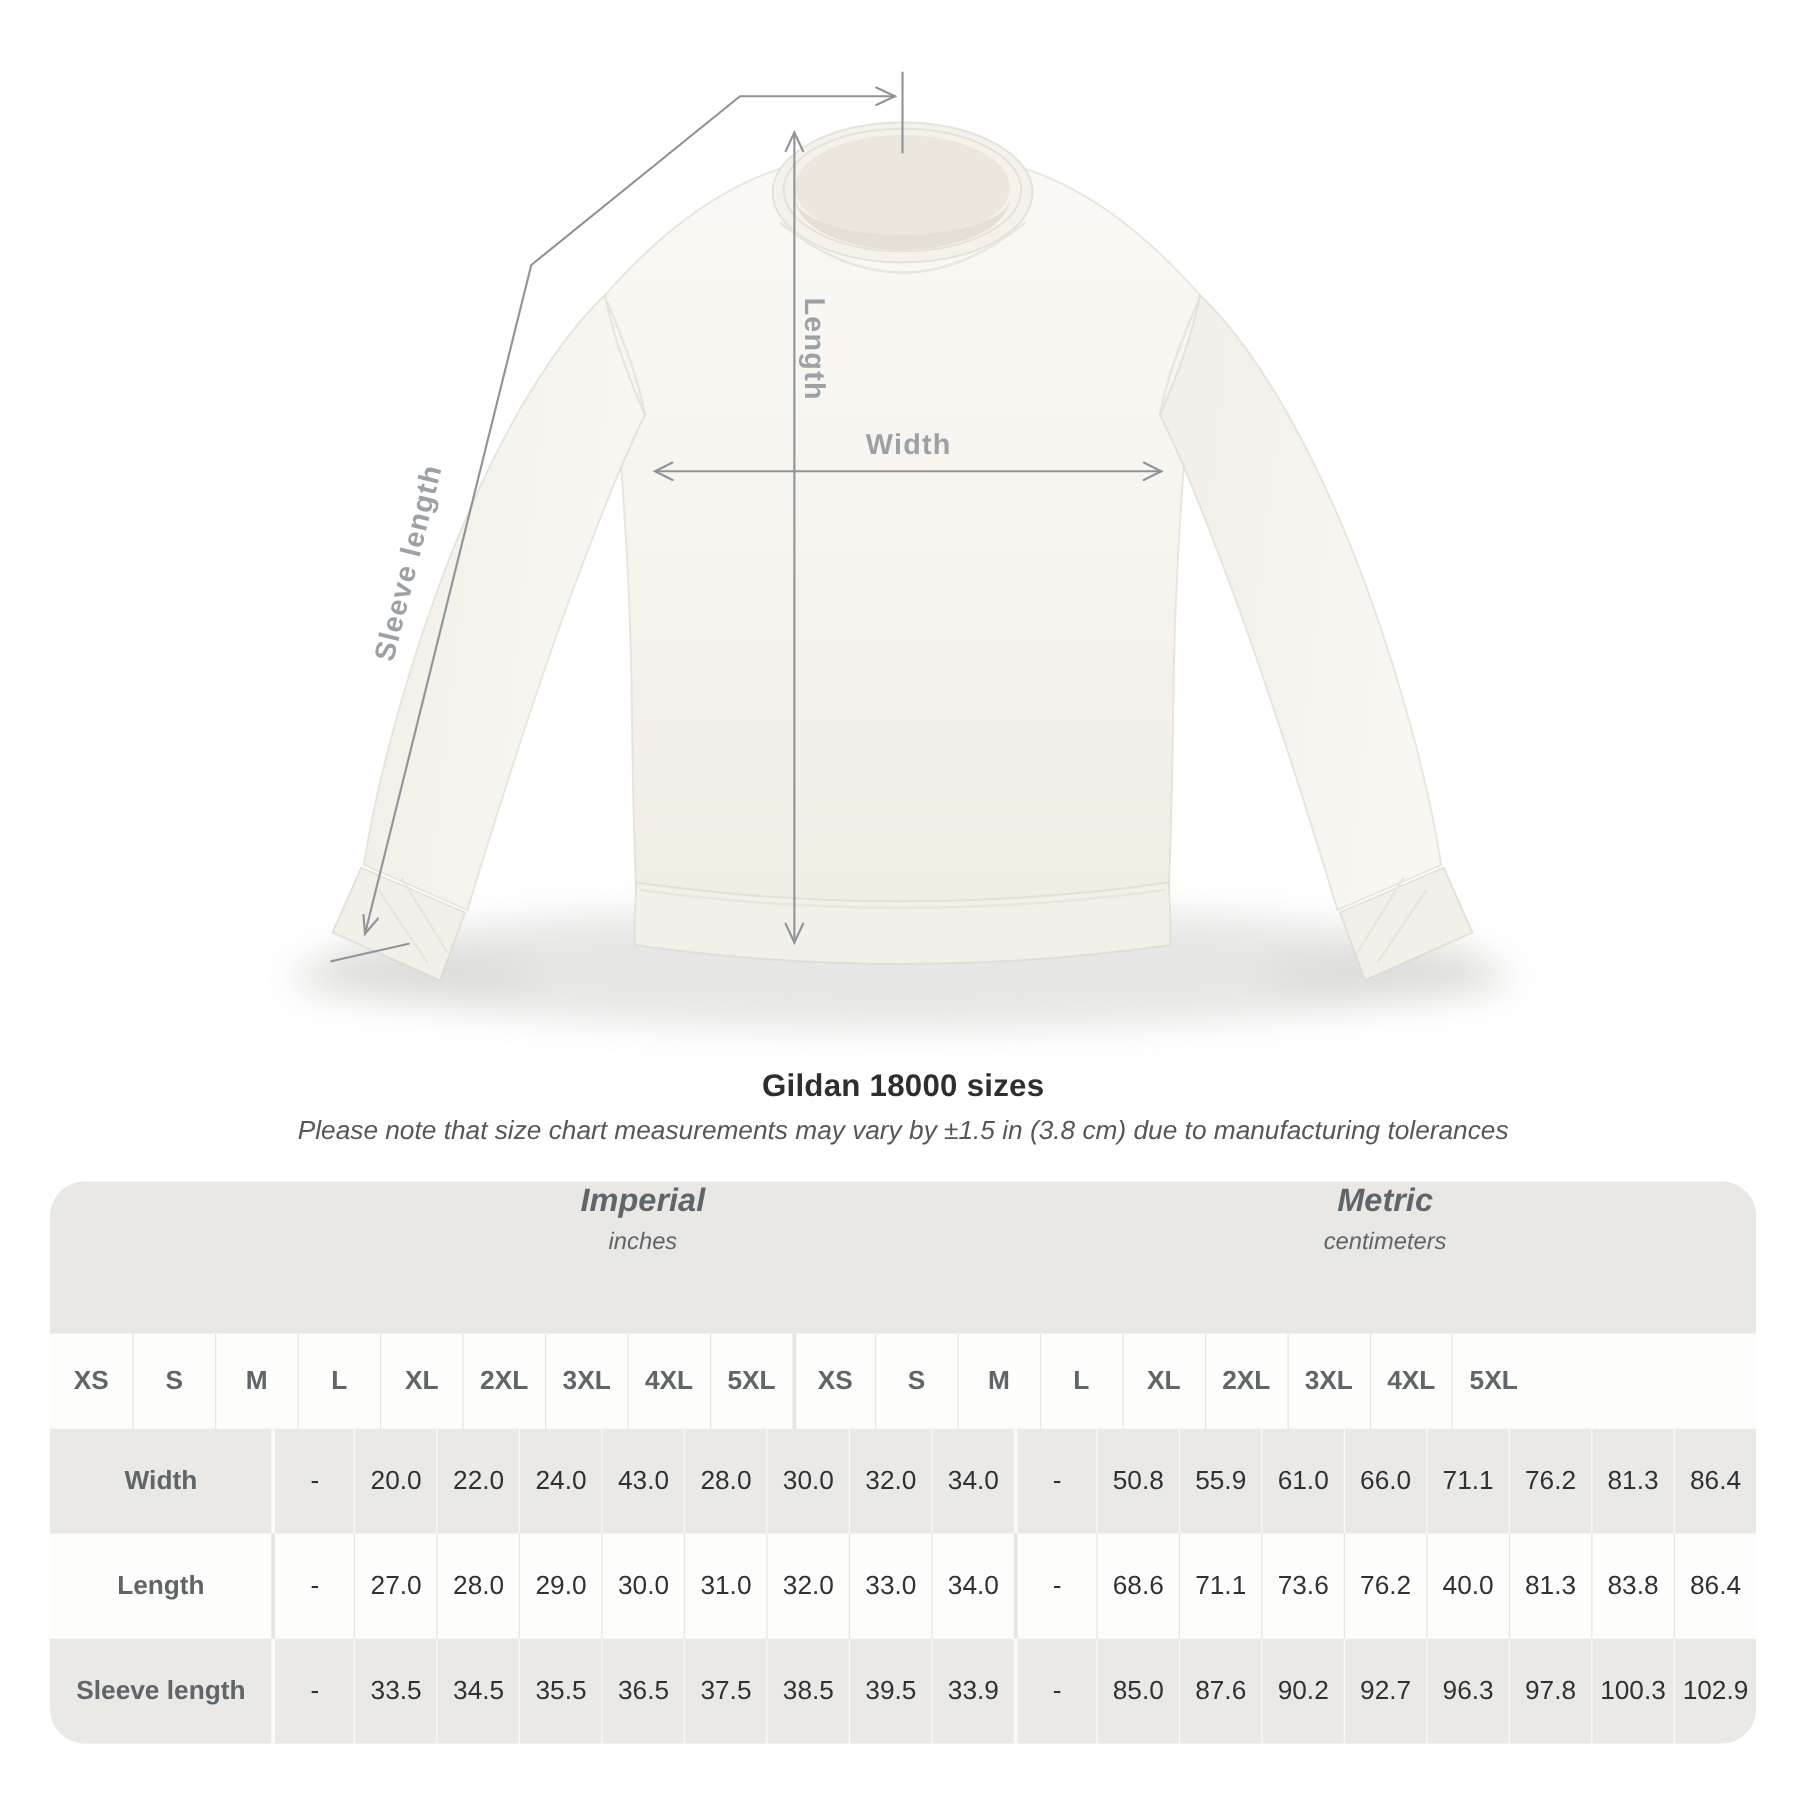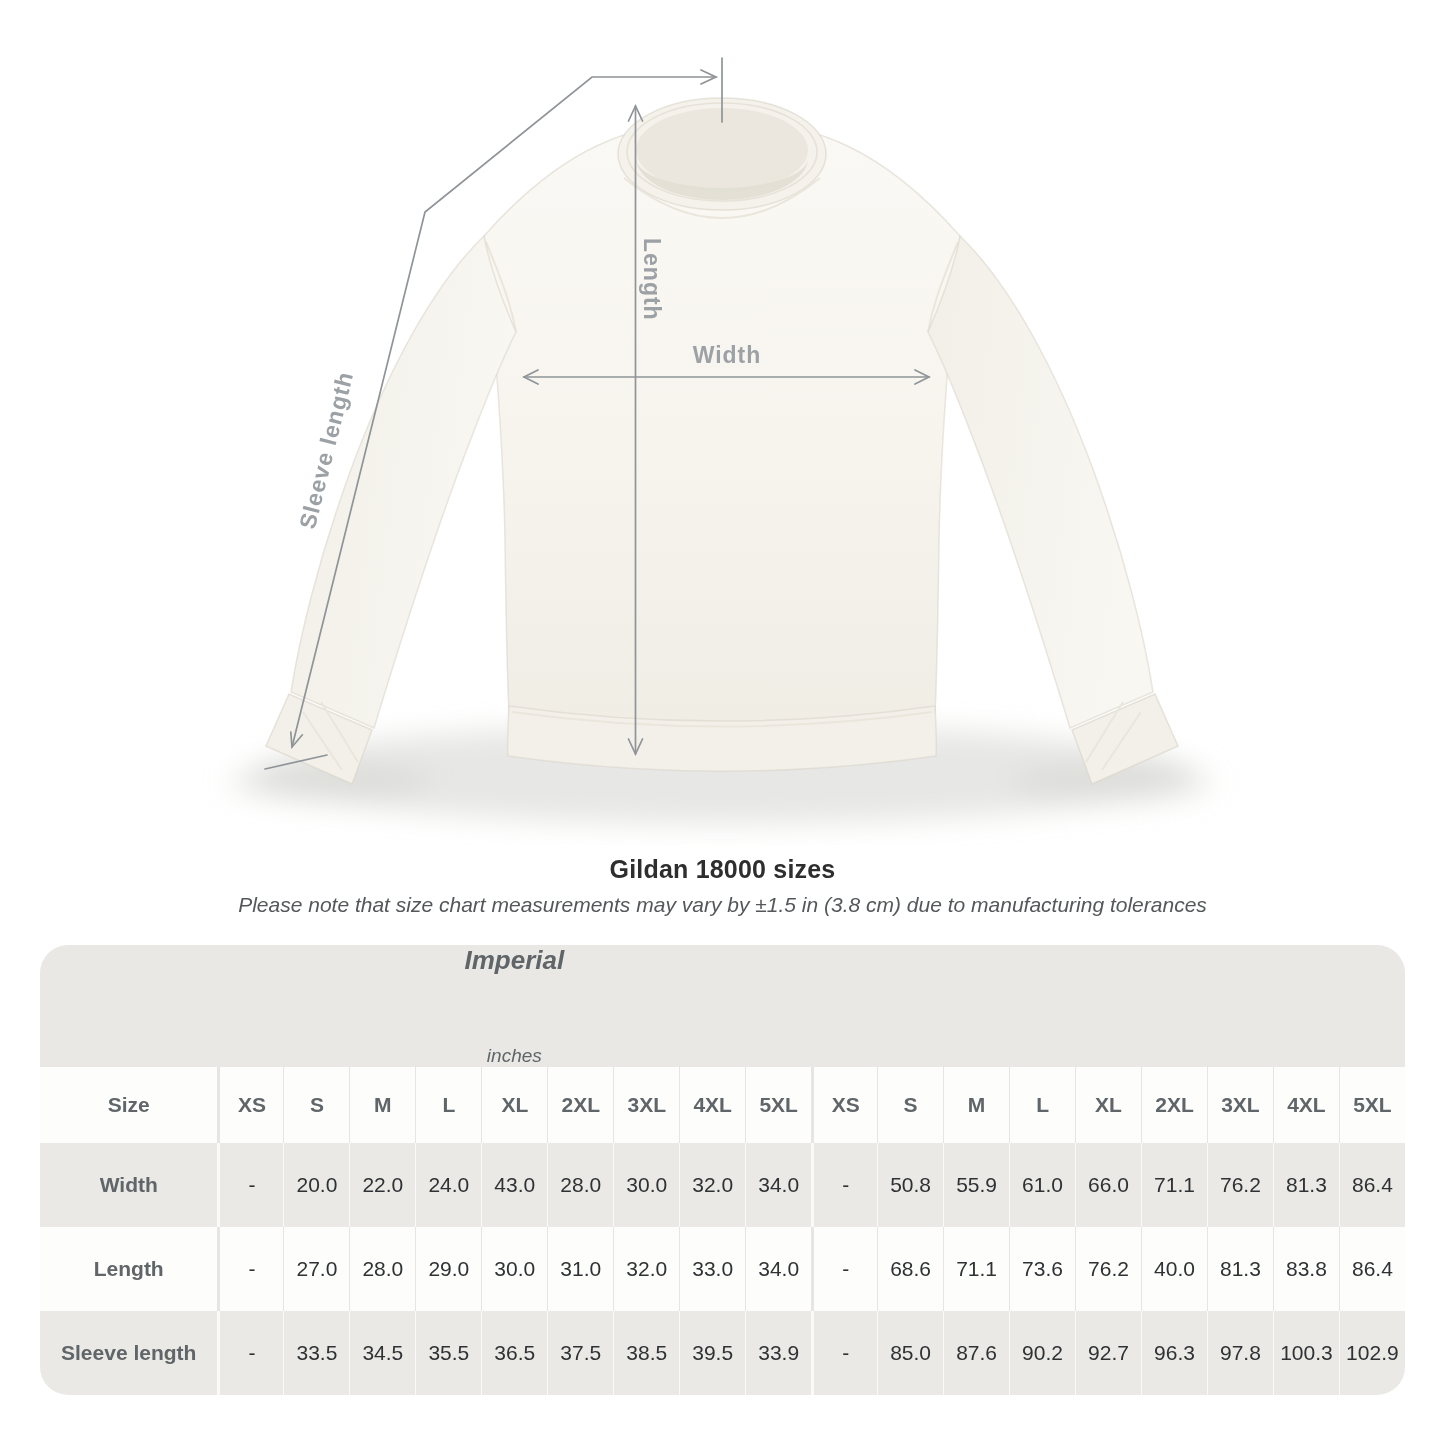--- a/index.html
+++ b/index.html
@@ -40,21 +40,21 @@
     margin:0 0 28px;text-align:center;
     font-size:21px;font-style:italic;color:var(--subtitle-text);
   }
 
   .size-table{
     width:1365px;margin:0 auto;border-radius:28px;overflow:hidden;
   }
   .band{display:flex;height:122px;background:var(--table-band-bg);}
   .band-spacer{width:13%;}
   .band-group{
-    width:43.5%;display:flex;flex-direction:column;align-items:center;justify-content:space-between;gap:7px;
+    width:43.5%;display:flex;flex-direction:column;align-items:center;justify-content:flex-start;gap:7px;
     color:var(--header-text);
   }
   .unit-name{font-size:26px;font-weight:bold;font-style:italic;}
   .unit-sub{font-size:19px;font-style:italic;}
 
   .row{display:flex;align-items:center;}
   .header-row{height:76px;background:var(--table-white-bg);--sep:#e6e5e2;}
   .row-gray{height:84px;background:var(--table-zebra-bg);--sep:#fbfaf8;}
   .row-white{height:84px;background:var(--table-white-bg);--sep:#e6e5e2;}
 
@@ -172,24 +172,27 @@
 <h1 class="page-title">Gildan 18000 sizes</h1>
 <p class="subtitle">Please note that size chart measurements may vary by ±1.5 in (3.8 cm) due to manufacturing tolerances</p>
 
 <div class="size-table">
   <div class="band">
     <div class="band-spacer"></div>
     <div class="band-group">
       <div class="unit-name">Imperial</div>
       <div class="unit-sub">inches</div>
     </div>
+    <div class="band-group">
+      <div class="unit-name">Metric</div>
+      <div class="unit-sub">centimeters</div>
+    </div>
   </div>
 
   <div class="row header-row" id="size-header-row">
-    <div class="cell label-cell">Size</div>
   <div class="cell hcell sep-strong">XS</div>
       <div class="cell hcell">S</div>
       <div class="cell hcell">M</div>
       <div class="cell hcell">L</div>
       <div class="cell hcell">XL</div>
       <div class="cell hcell">2XL</div>
       <div class="cell hcell">3XL</div>
       <div class="cell hcell">4XL</div>
       <div class="cell hcell">5XL</div>
       <div class="cell hcell sep-strong">XS</div>

